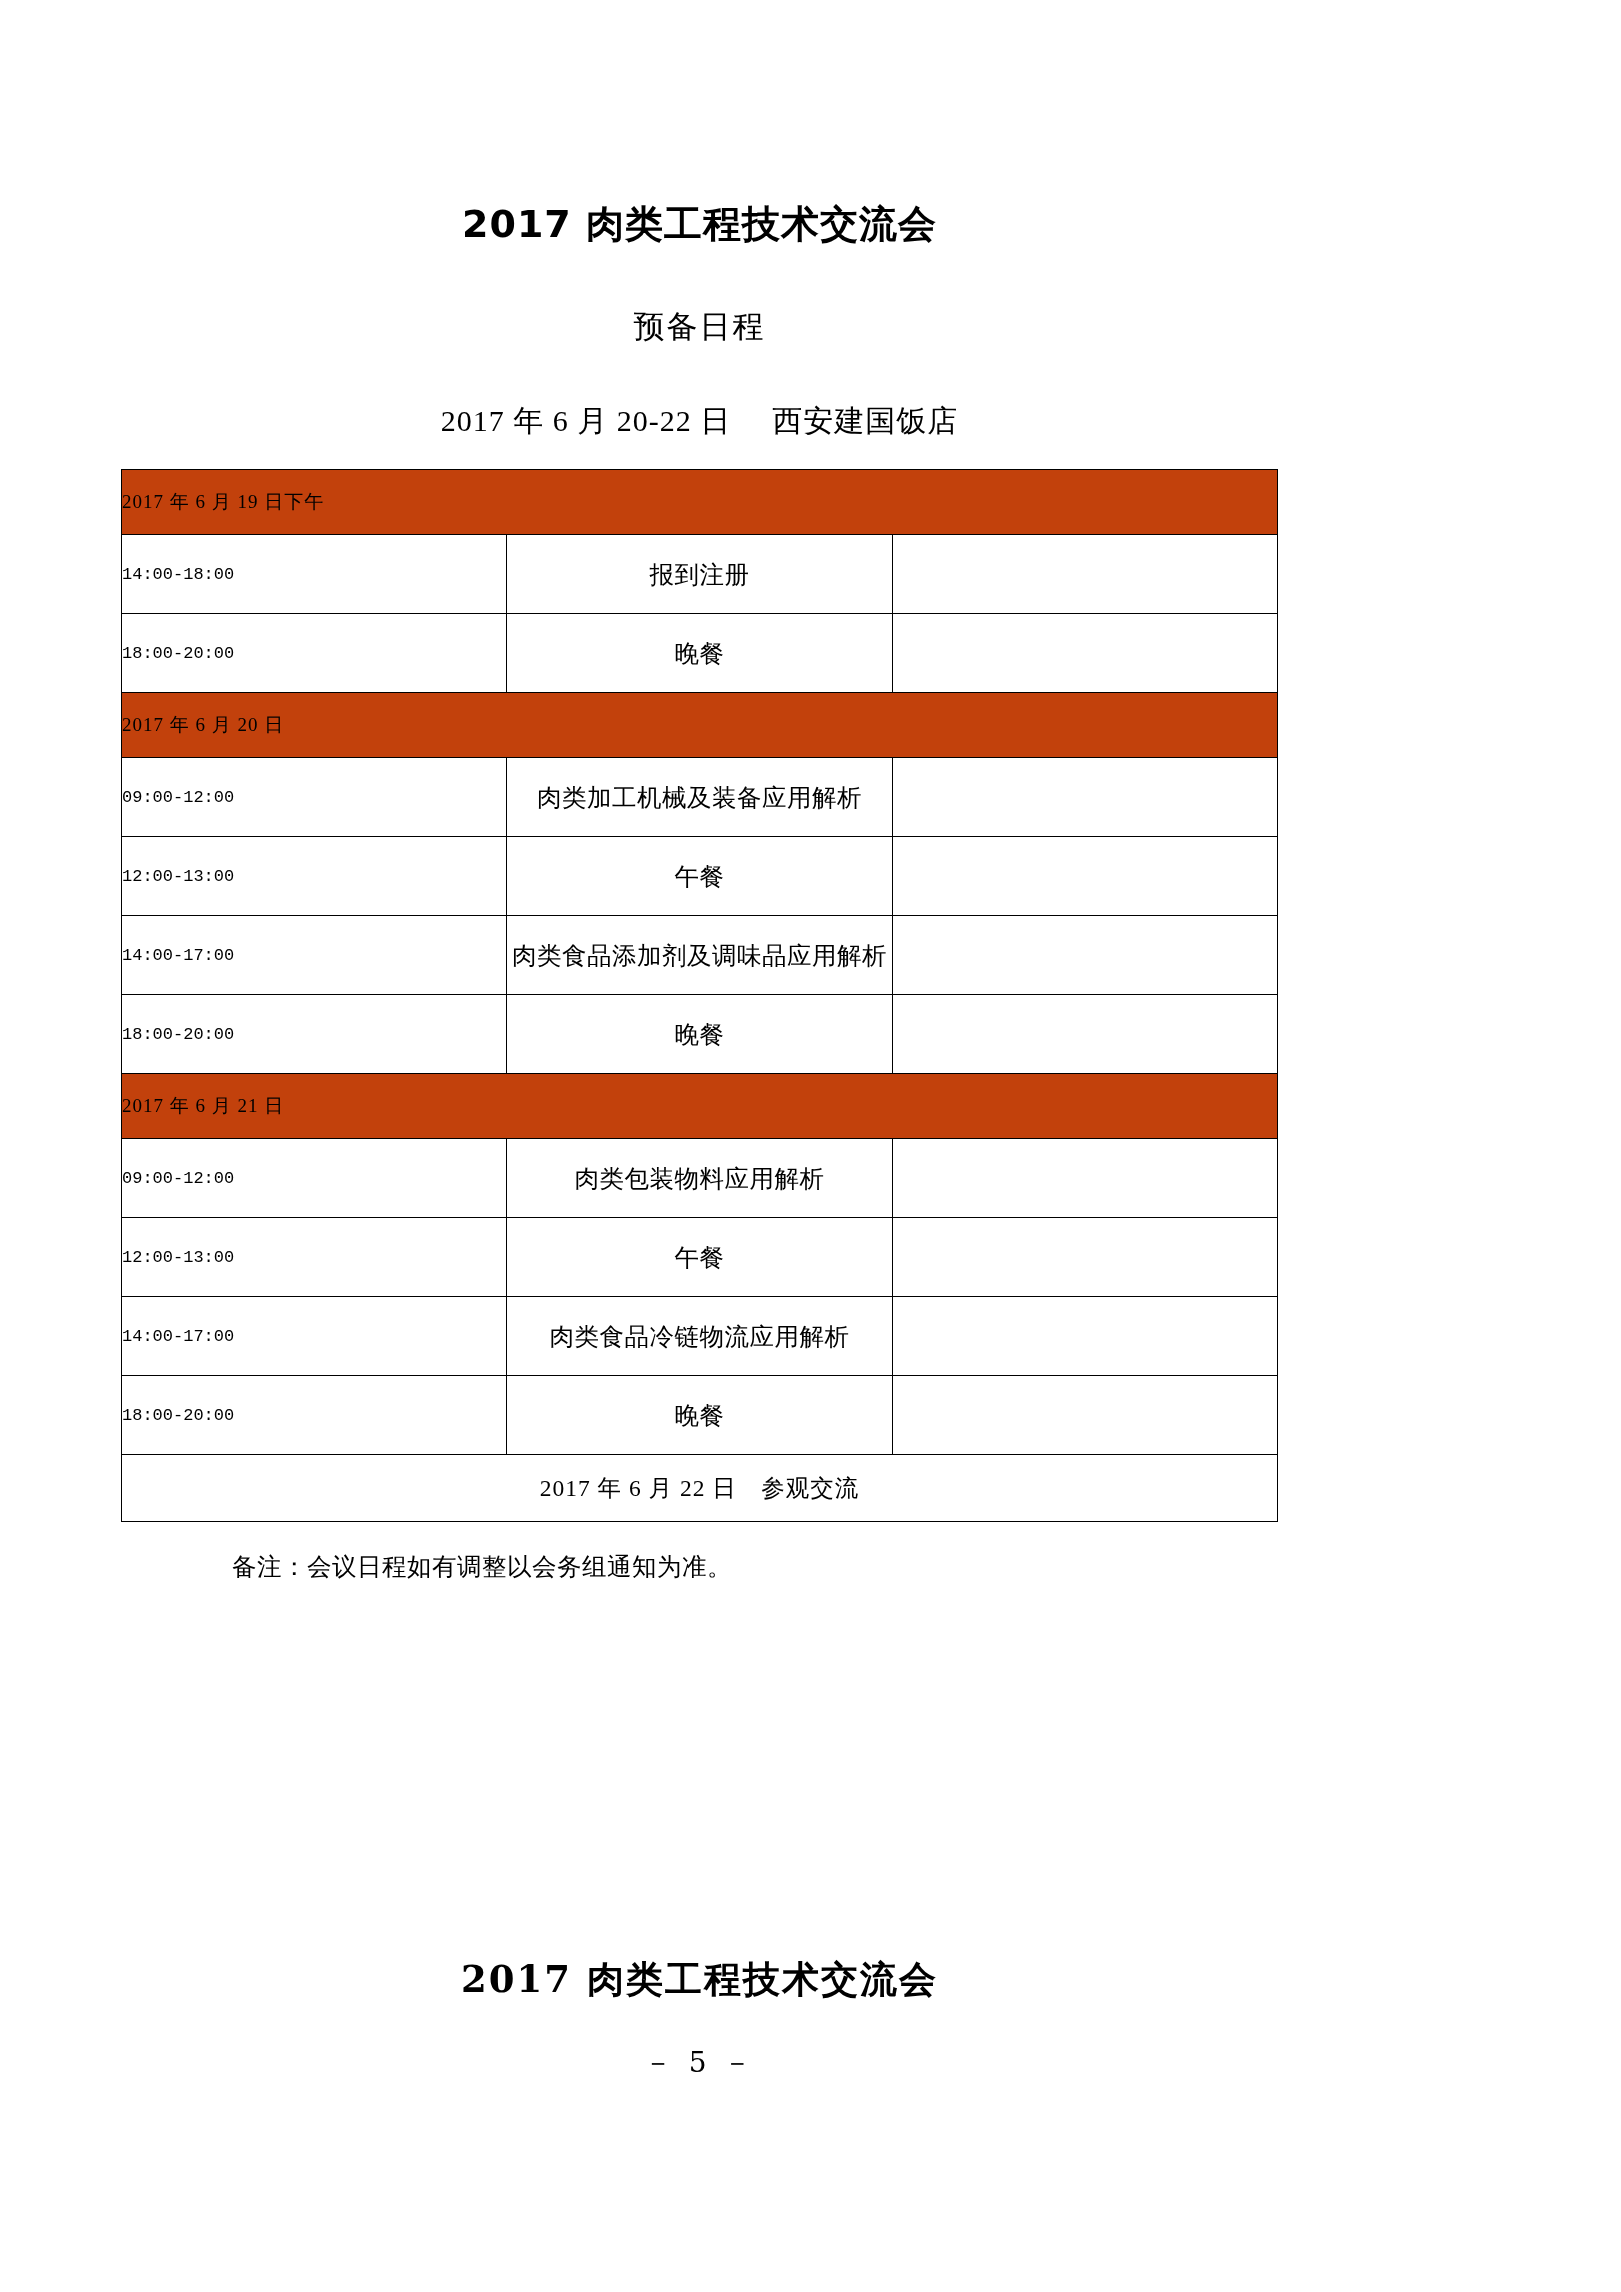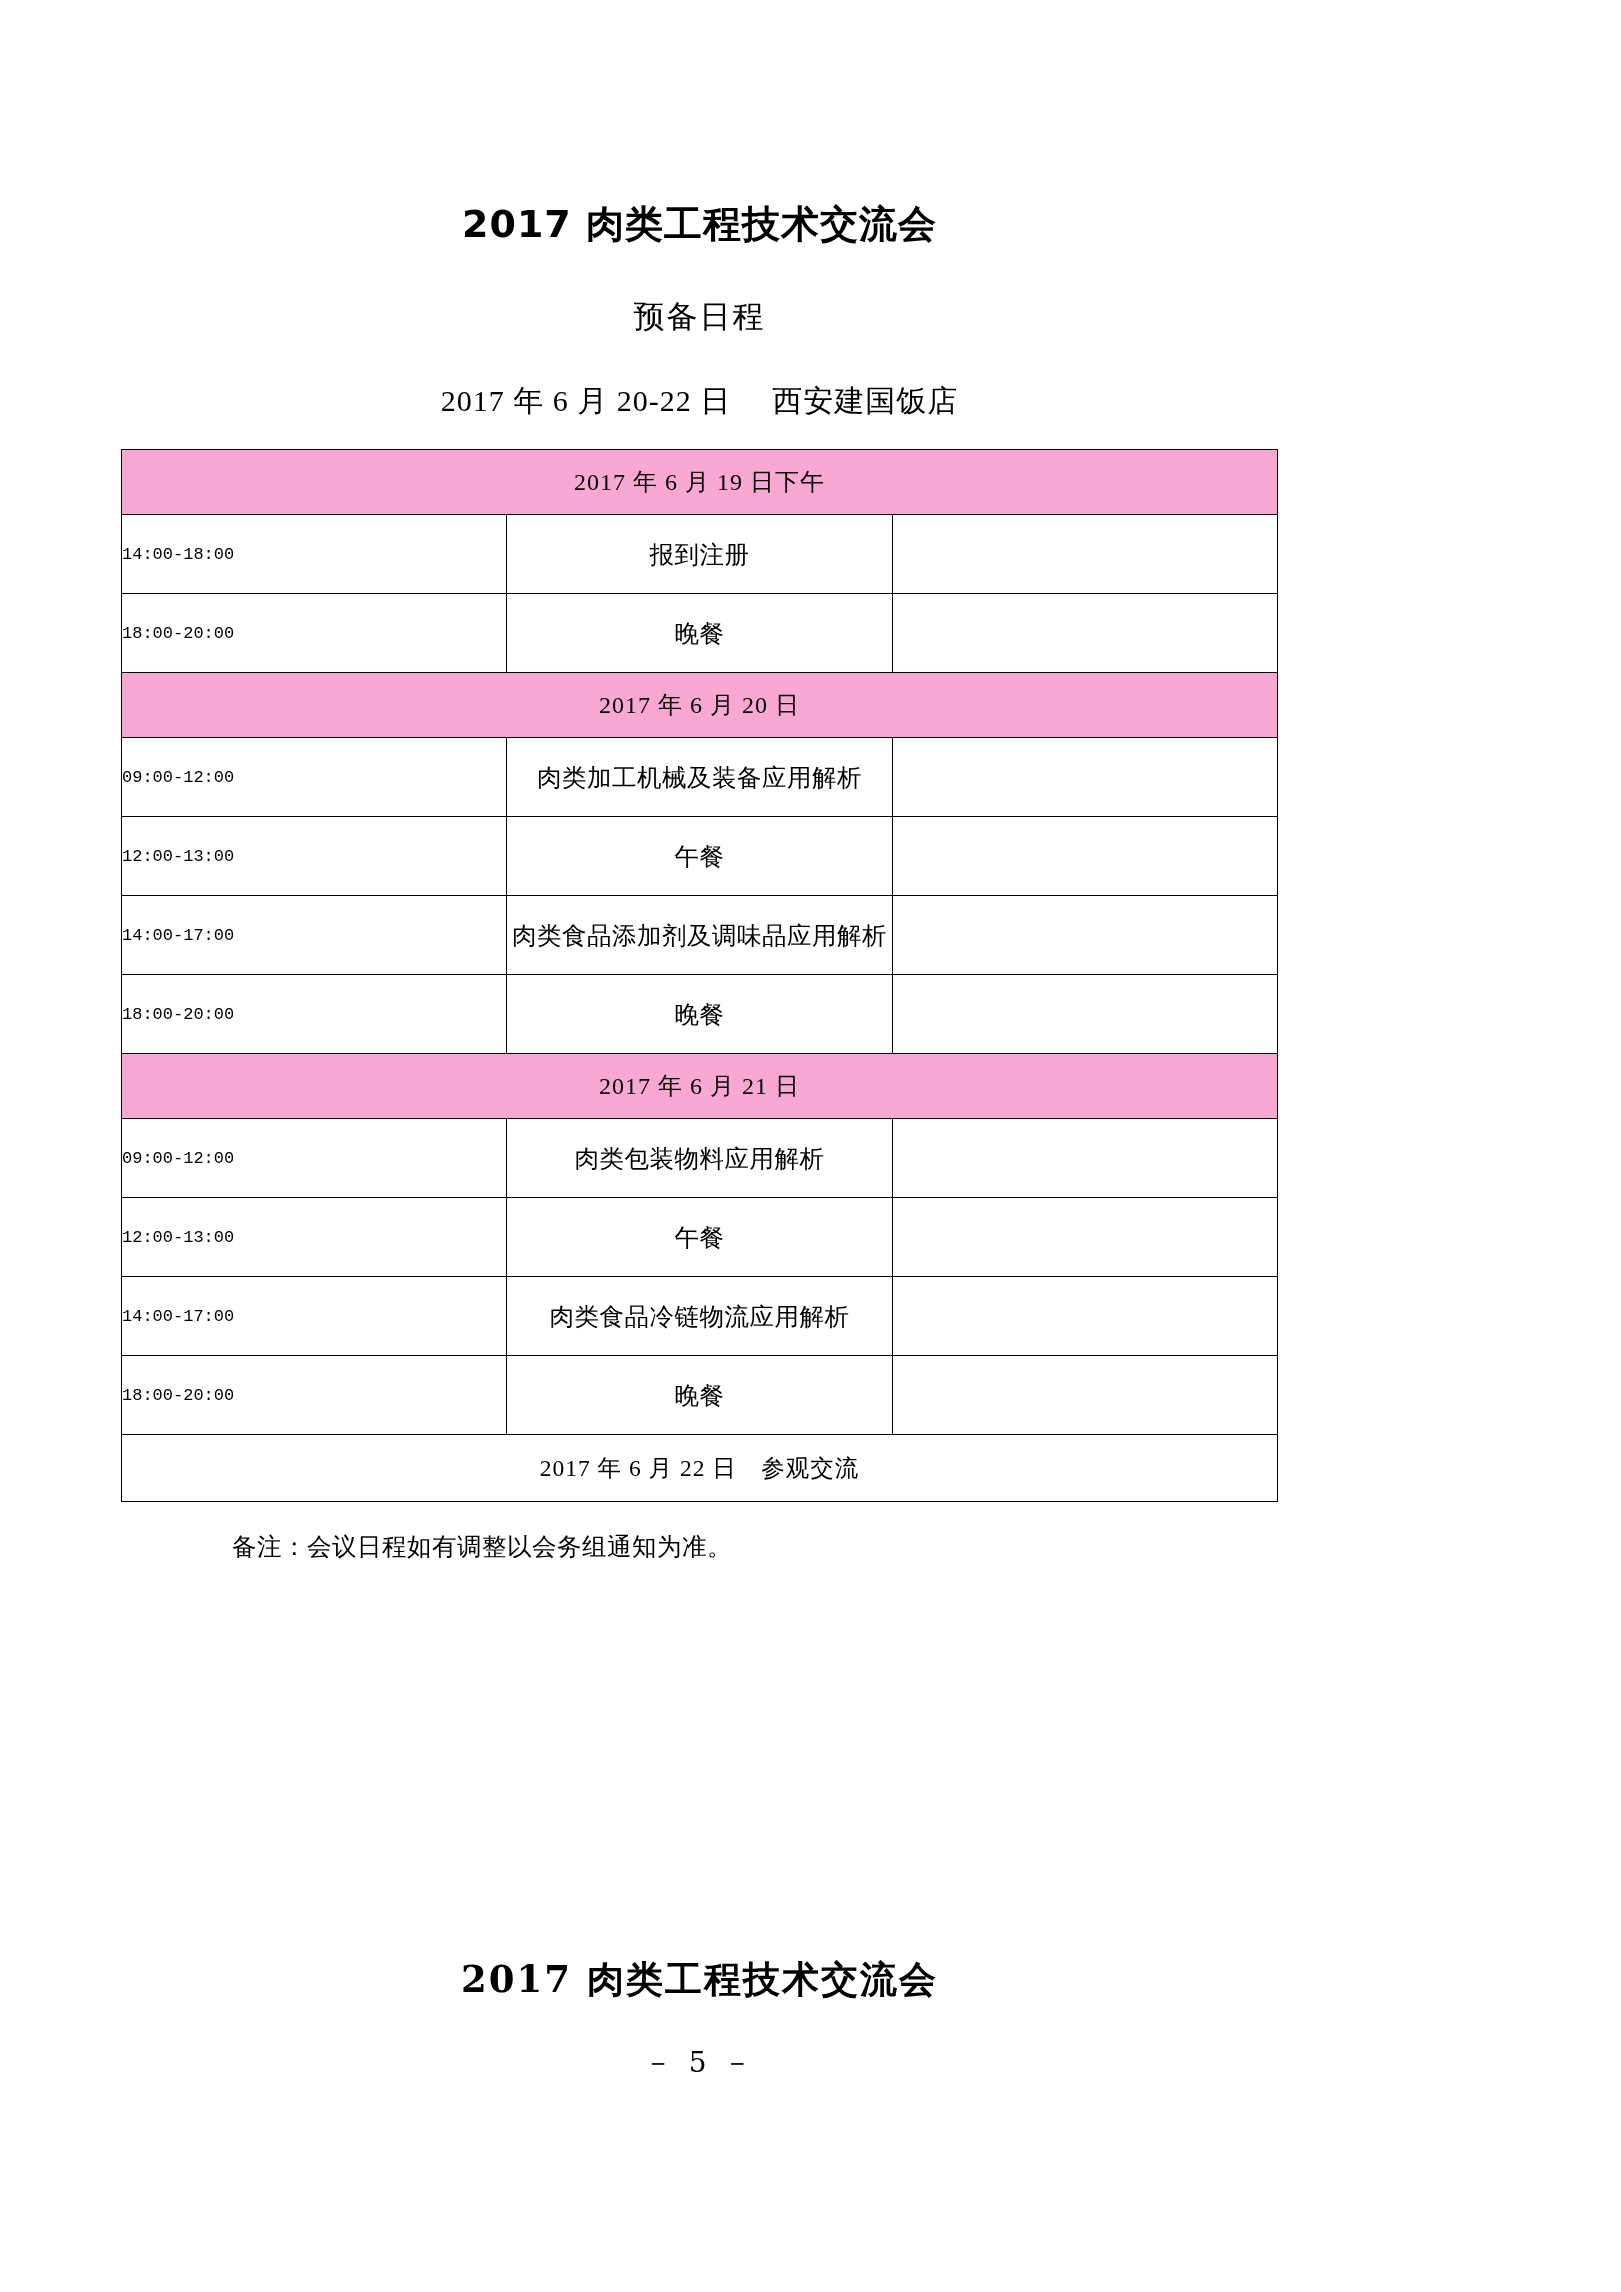--- a/index.html
+++ b/index.html
@@ -28,21 +28,21 @@
     font-weight: bold;
     font-size: 38px;
     letter-spacing: 1px;
     margin: 0;
     padding-top: 199px;
   }
   .doc-subtitle {
     text-align: center;
     font-family: "Liberation Serif", "DejaVu Serif", serif;
     font-size: 31px;
-    margin: 4px;
+    margin: 14px;
     padding-top: 42px;
     letter-spacing: 2px;
   }
   .doc-meta {
     text-align: center;
     font-family: "Liberation Serif", "DejaVu Serif", serif;
     font-size: 30px;
     margin: 0;
     padding-top: 39px;
     letter-spacing: 1px;
@@ -59,24 +59,24 @@
     border-collapse: collapse;
     table-layout: fixed;
     font-size: 24.5px;
   }
   table.schedule td {
     border: 1px solid #000000;
     padding: 0;
     vertical-align: middle;
   }
   td.day-header {
-    background: #f9a8d4;
-    text-align: center;
+    background: #c2410c;
+    text-align: left;
     height: 64px;
-    font-size: 24px;
+    font-size: 19px;
     letter-spacing: 1px;
   }
   td.time-cell {
     width: 245px;
     height: 78px;
     padding-left: 15.7px;
     font-size: 17px;
     font-family: Liberation Mono, monospace;
     letter-spacing: 0px;
   }

